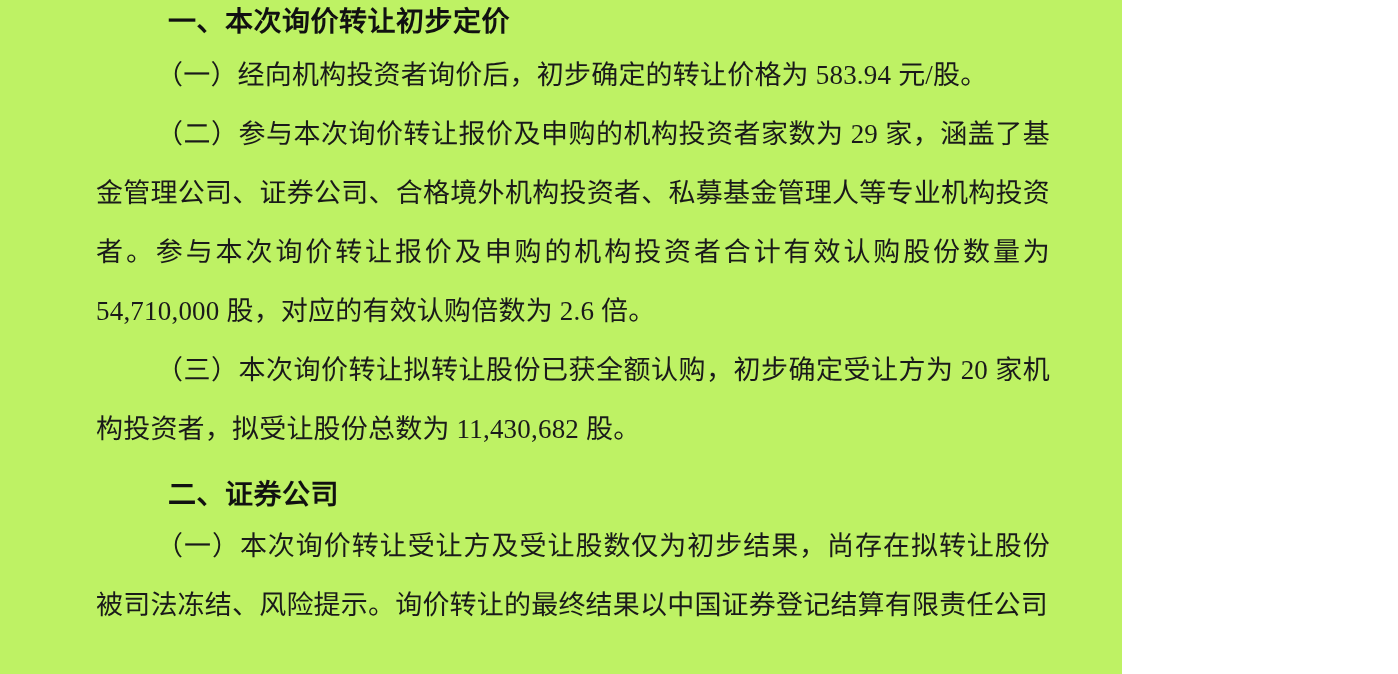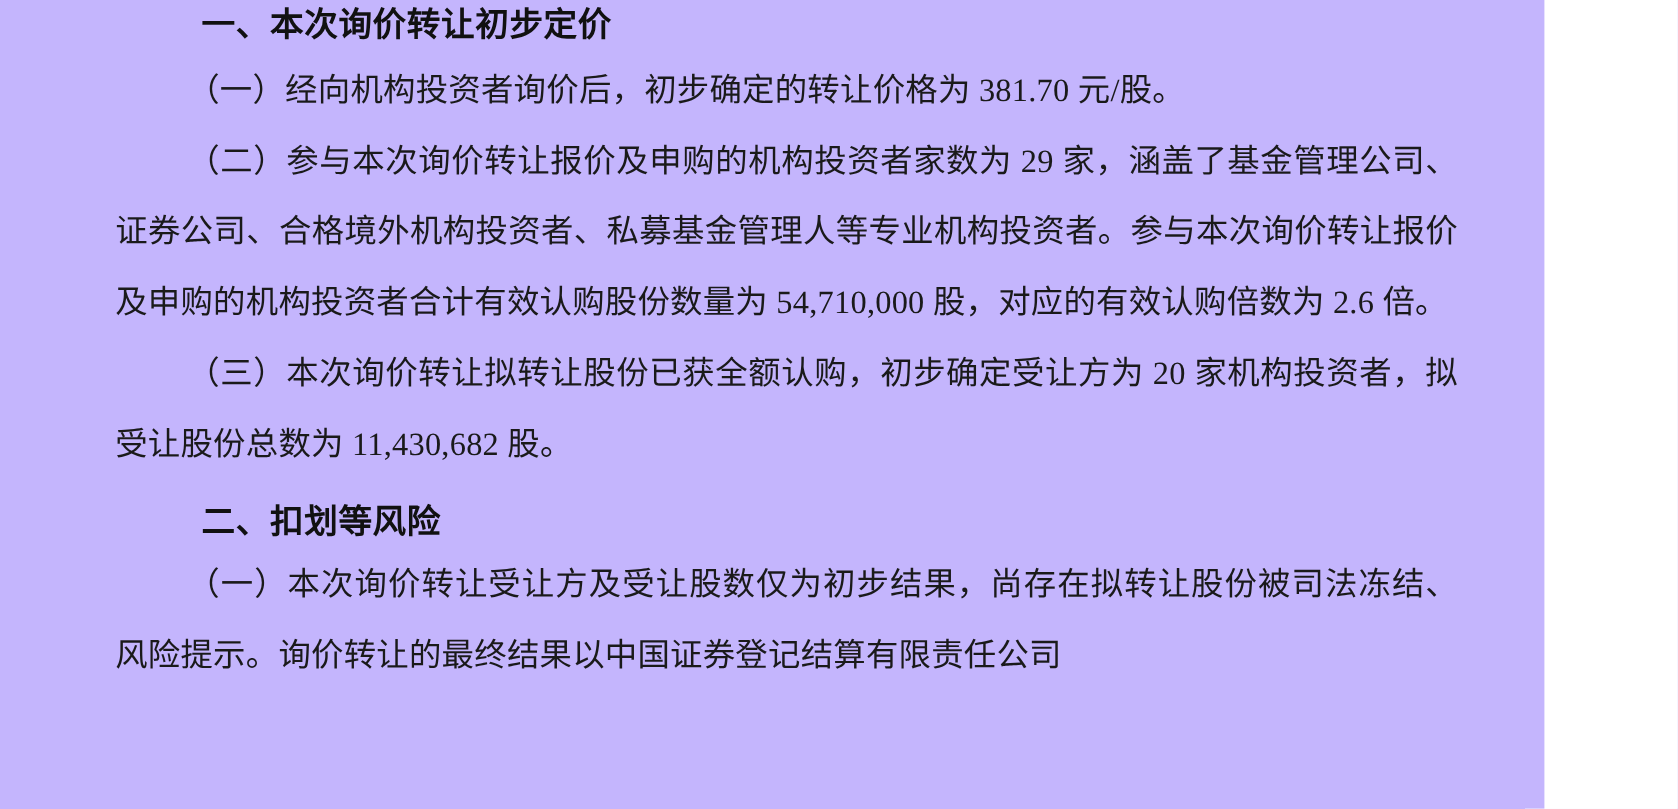--- a/index.html
+++ b/index.html
@@ -9,23 +9,23 @@
   }
   body {
     width: 1398px;
     height: 674px;
     overflow: hidden;
     font-family: "Liberation Serif", "DejaVu Serif", serif;
     color: #1a1a1a;
   }
   .page {
     position: relative;
-    width: 1287px;
+    width: 1122px;
     height: 674px;
-    background: #c4b5fd;
+    background: #bef264;
     box-sizing: border-box;
     padding: 8px 72px 0 96px;
   }
   .doc-body {
     display: block;
   }
   .heading {
     font-size: 28px;
     font-weight: bold;
     line-height: 1.0;
@@ -53,24 +53,24 @@
   }
 </style>
 </head>
 <body>
 
 <div class="page">
   <div class="doc-body">
 
     <h2 class="heading">一、本次询价转让初步定价</h2>
 
-    <p class="para first-para">（一）经向机构投资者询价后，初步确定的转让价格为 381.70 元/股。</p>
+    <p class="para first-para">（一）经向机构投资者询价后，初步确定的转让价格为 583.94 元/股。</p>
 
     <p class="para">（二）参与本次询价转让报价及申购的机构投资者家数为 29 家，涵盖了基金管理公司、证券公司、合格境外机构投资者、私募基金管理人等专业机构投资者。参与本次询价转让报价及申购的机构投资者合计有效认购股份数量为 54,710,000 股，对应的有效认购倍数为 2.6 倍。</p>
 
     <p class="para">（三）本次询价转让拟转让股份已获全额认购，初步确定受让方为 20 家机构投资者，拟受让股份总数为 11,430,682 股。</p>
 
-    <h2 class="heading second">二、扣划等风险</h2>
+    <h2 class="heading second">二、证券公司</h2>
 
     <p class="para">（一）本次询价转让受让方及受让股数仅为初步结果，尚存在拟转让股份被司法冻结、风险提示。询价转让的最终结果以中国证券登记结算有限责任公司</p>
 
   </div>
 </div>
 
 </body></html>

